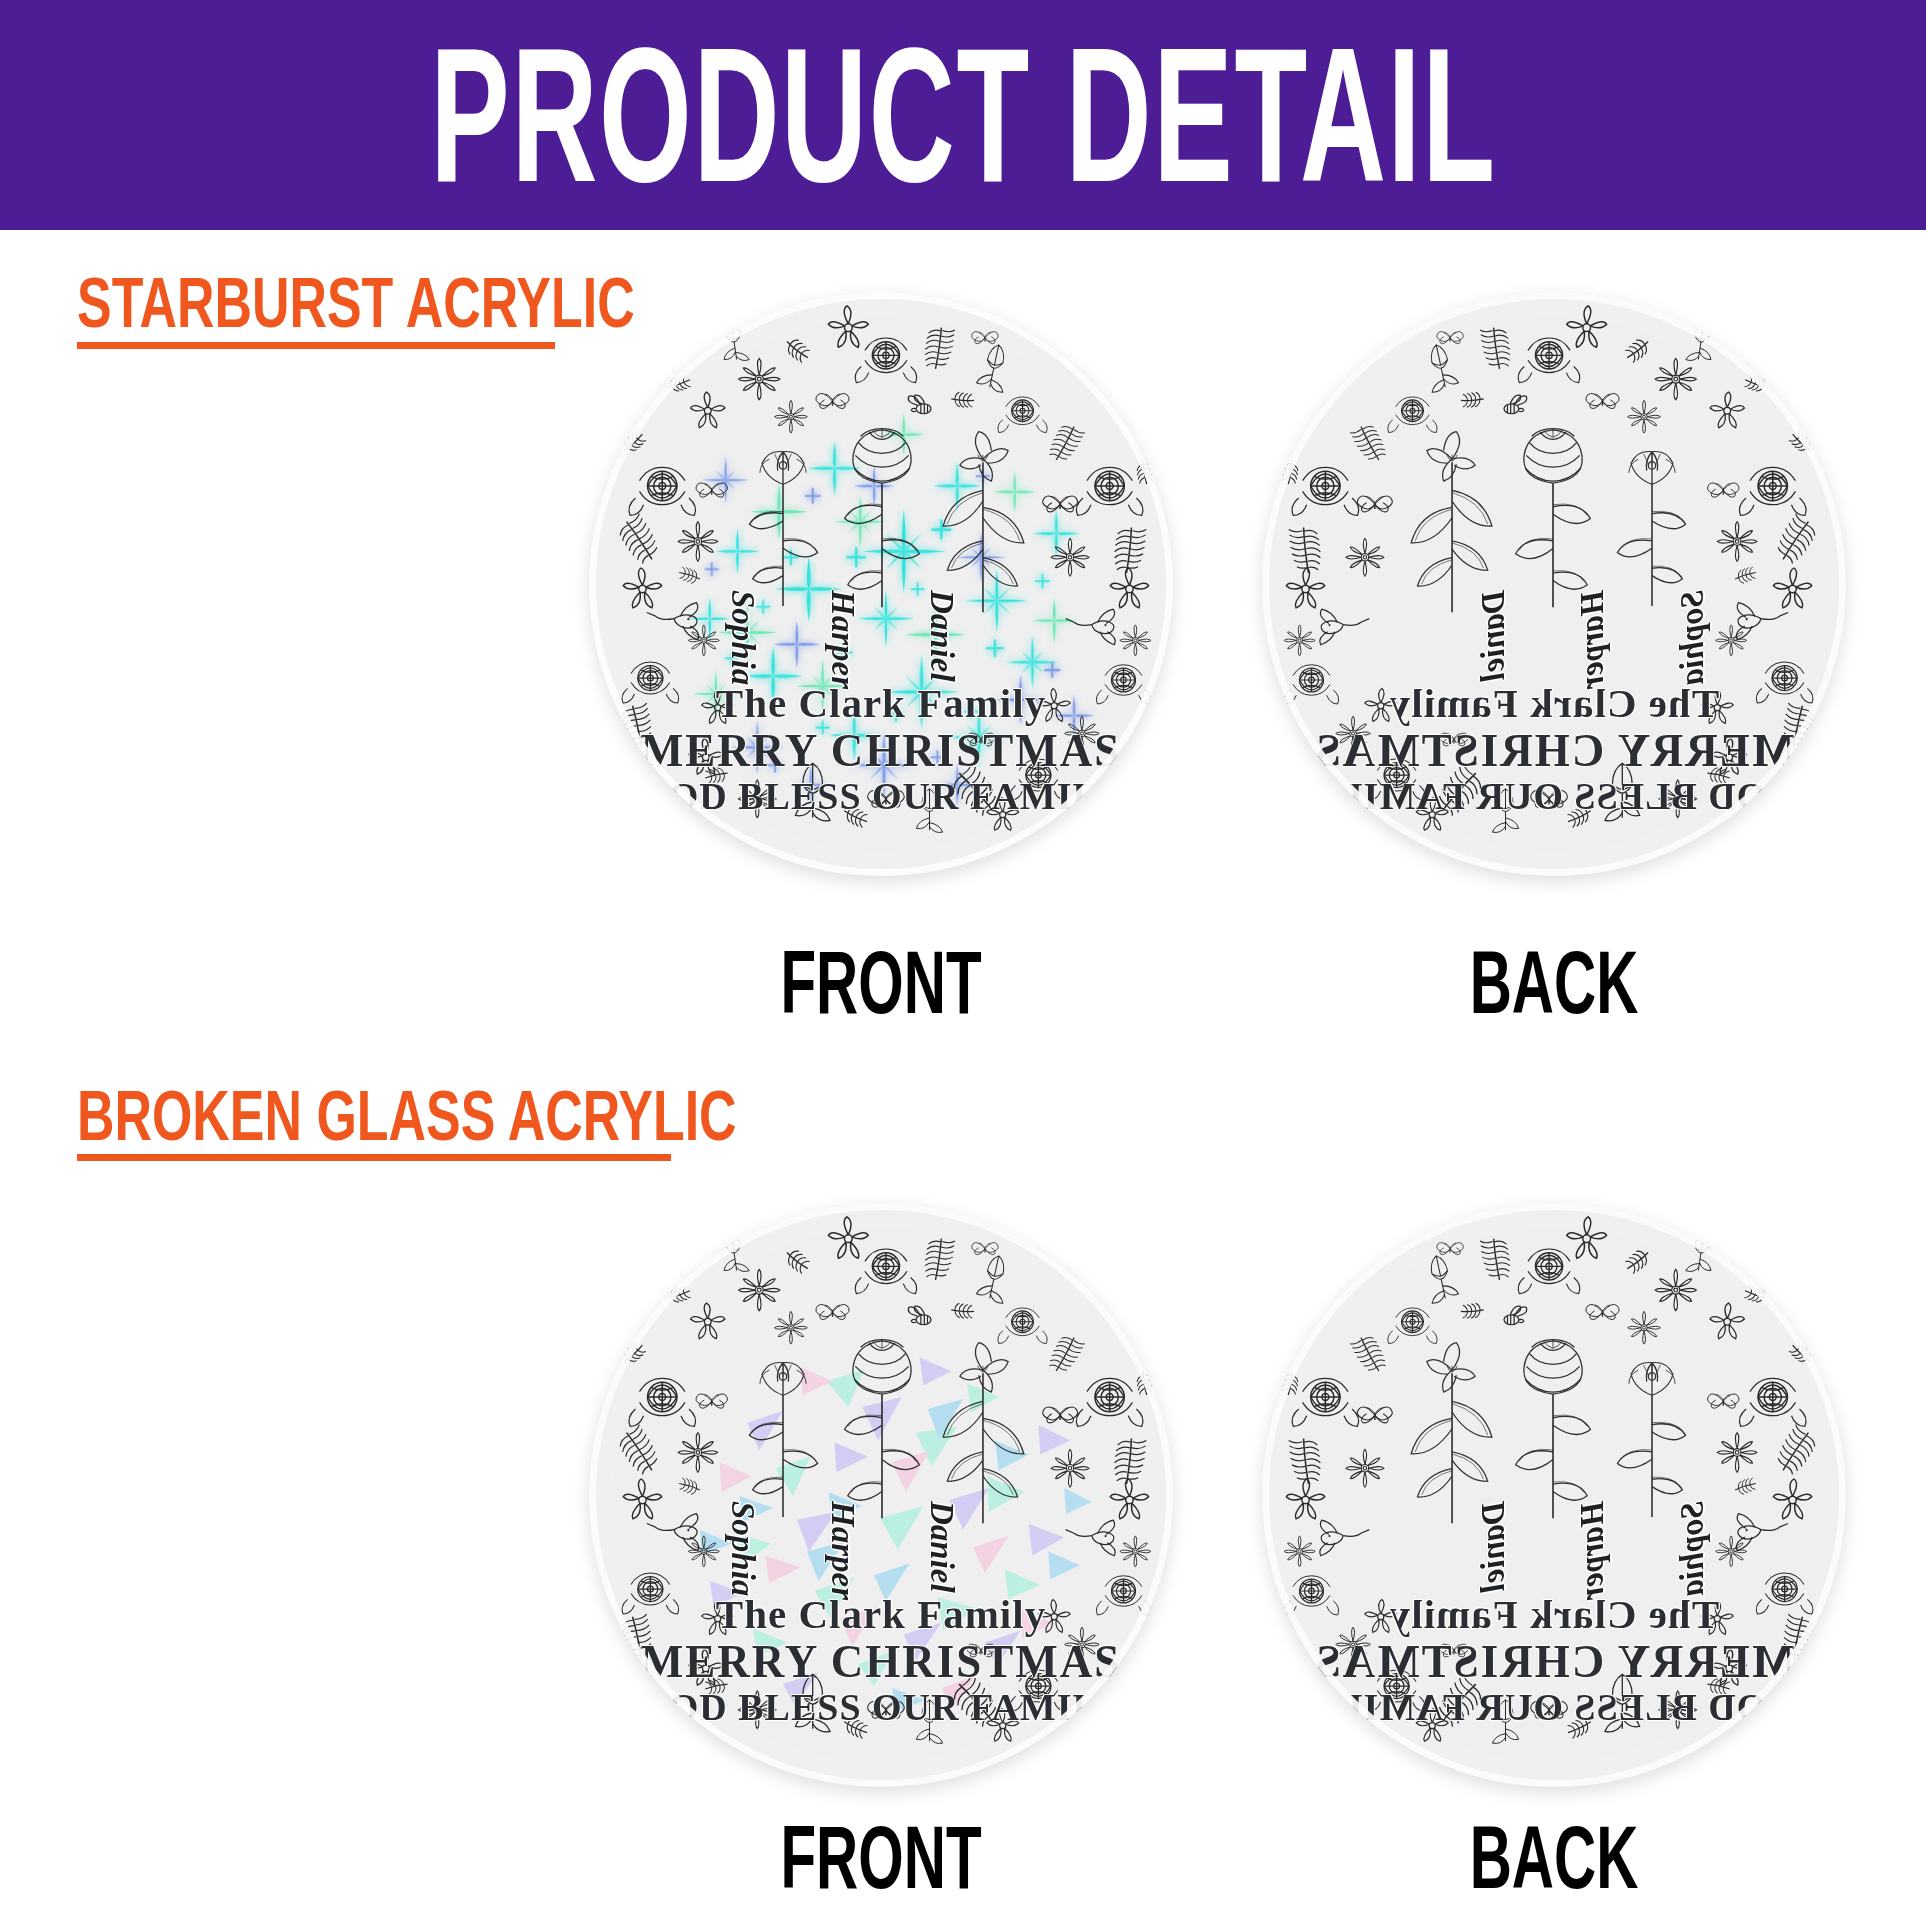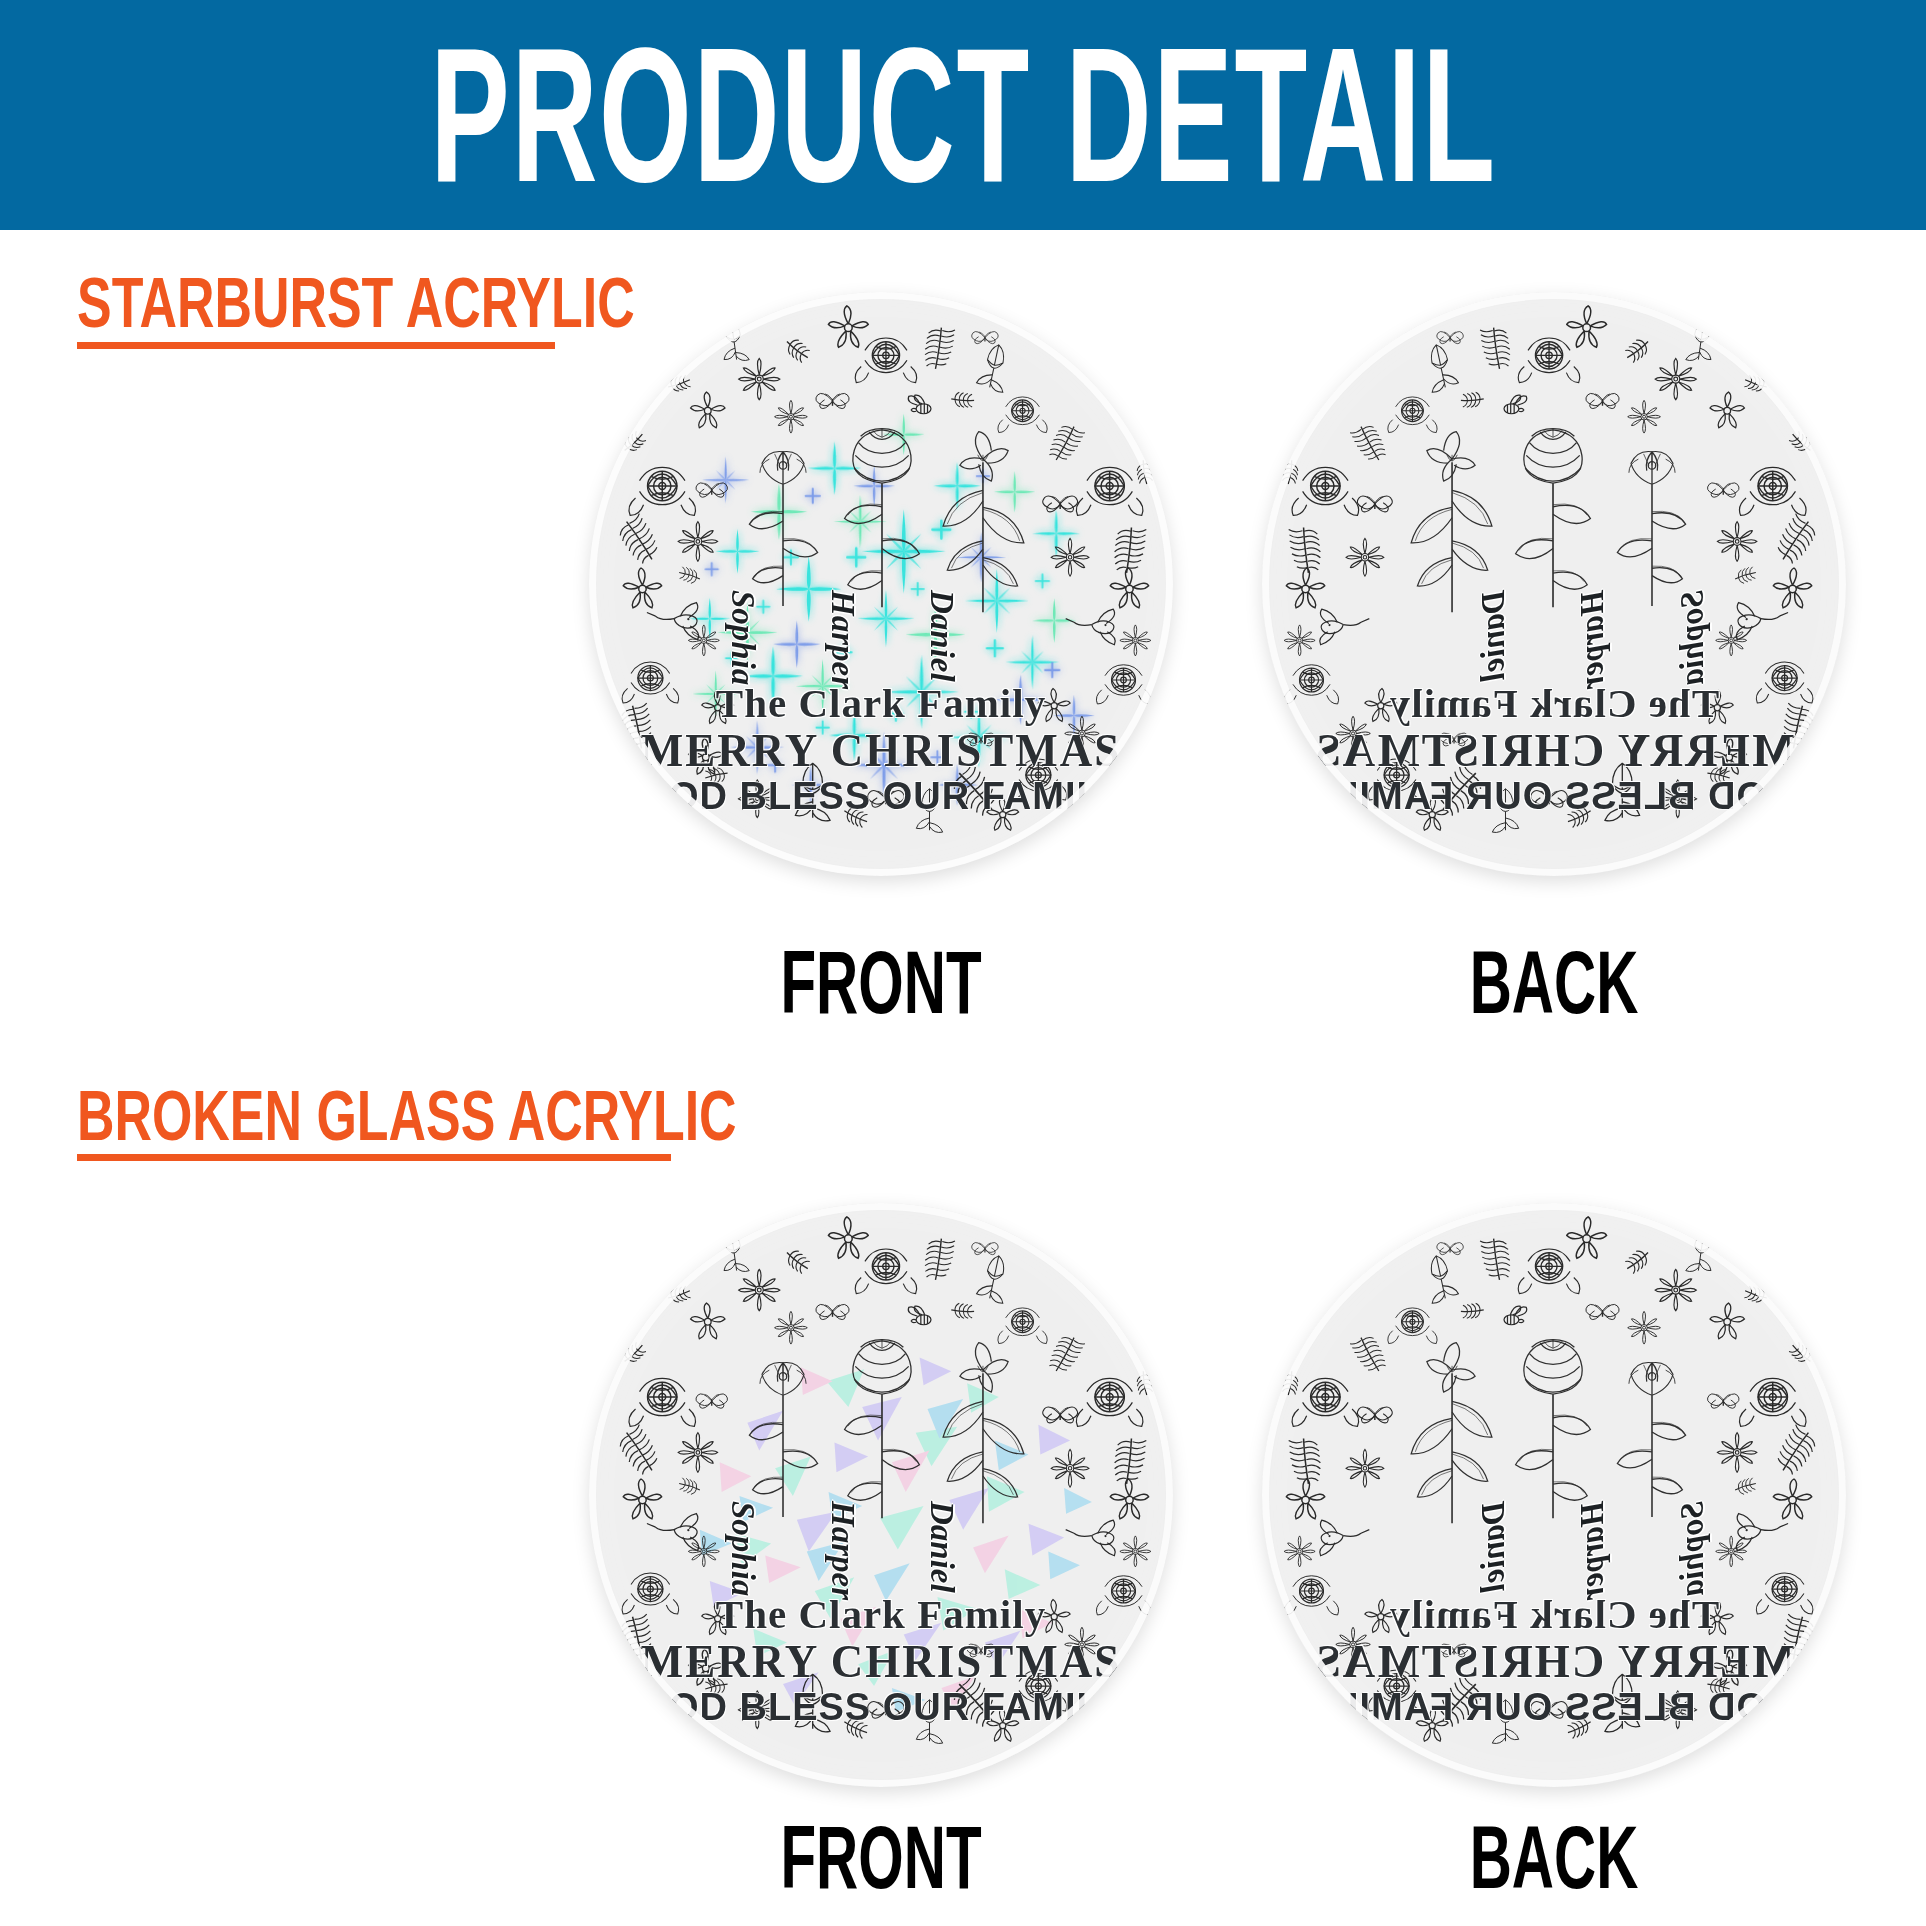--- a/index.html
+++ b/index.html
@@ -7,21 +7,21 @@
     width:1927px;height:1927px;
     background:#ffffff;
     font-family:"Liberation Sans",sans-serif;
     overflow:hidden;
     position:relative;
   }
 
   
   .banner{
     position:absolute;left:0;top:0;width:1927px;height:230px;
-    background:#0369a1;
+    background:#4c1d95;
     display:flex;align-items:center;justify-content:center;
   }
   .banner-title{
     color:#ffffff;
     font-family:"Liberation Sans",sans-serif;
     font-weight:bold;
     font-size:149px;
     letter-spacing:2px;
     transform:scaleX(0.80) scaleY(1.28);
     transform-origin:center center;
@@ -84,21 +84,21 @@
     text-shadow:1px 1px 0 #fff,-1px -1px 0 #fff,1px -1px 0 #fff,-1px 1px 0 #fff;
   }
   .t-merry{
     font-family:"Liberation Serif",serif;
     font-weight:bold;font-size:45px;line-height:1.12;
     letter-spacing:2px;
     transform:scaleY(1.05);
     text-shadow:1px 1px 0 #fff,-1px -1px 0 #fff;
   }
   .t-bless{
-    font-family:Liberation Sans, sans-serif;
+    font-family:Liberation Serif, serif;
     font-weight:bold;font-size:38px;line-height:1.1;
     letter-spacing:1px;
     text-shadow:1px 1px 0 #fff,-1px -1px 0 #fff;
   }
 
   
   .vname{
     position:absolute;
     font-family:"Liberation Serif",serif;
     font-style:italic;font-weight:bold;

